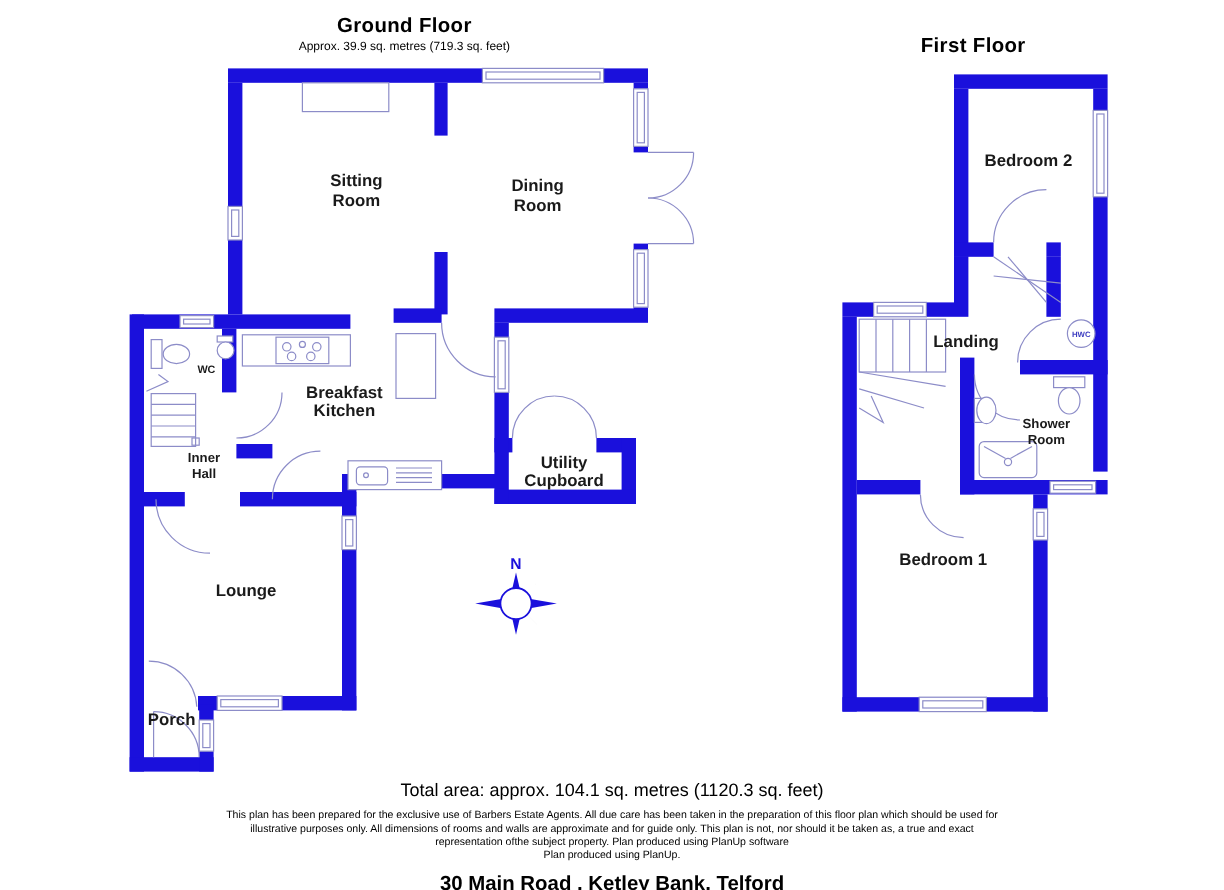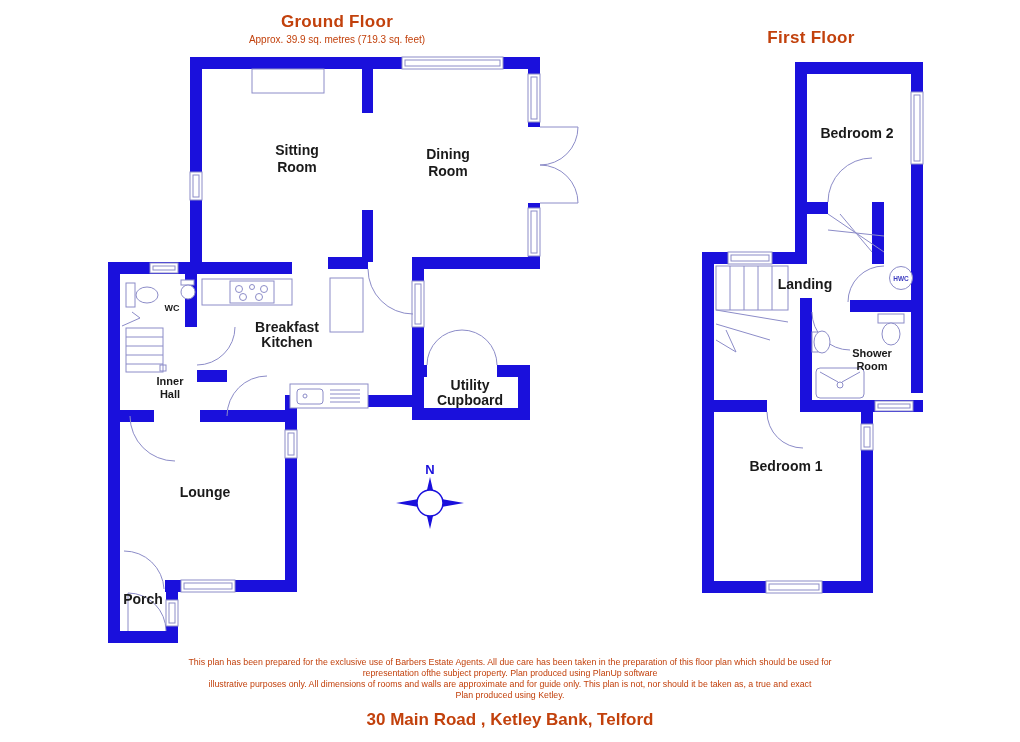--- a/index.html
+++ b/index.html
@@ -1,17 +1,17 @@
 <!DOCTYPE html>
 <html><head>
 <meta charset="utf-8">
 <style>
   html,body{margin:0;padding:0;background:#ffffff;}
   #stage{position:relative;width:1020px;height:742px;background:#ffffff;overflow:hidden;
-         font-family:"Liberation Sans", sans-serif;color:#c2410c;}
+         font-family:"Liberation Sans", sans-serif;color:#000000;}
   .floor-head{position:absolute;text-align:center;}
   .floor-title{font-size:17px;font-weight:bold;letter-spacing:.3px;}
   .floor-sub{font-size:10px;margin-top:2px;}
   #gf-head{left:137px;top:12px;width:400px;}
   #ff-head{left:611px;top:28px;width:400px;}
   #footer{position:absolute;left:0;top:650px;width:1020px;text-align:center;}
   .total{font-size:15px;}
   .disc{font-size:8.8px;line-height:11px;margin-top:7px;}
   .addr{font-size:17px;font-weight:bold;margin-top:9px;}
   svg{position:absolute;left:0;top:0;}
@@ -304,22 +304,23 @@
         <polygon points="430,529 424,503 436,503" fill="#1a10dc"></polygon>
         <polygon points="396,503 430,497 430,509" fill="#1a10dc"></polygon>
         <polygon points="464,503 430,497 430,509" fill="#1a10dc"></polygon>
       </g>
       <circle cx="430" cy="503" r="13" fill="#ffffff" stroke="#1a10dc" stroke-width="1.5"></circle>
       <text class="north" x="430" y="474">N</text>
     </g>
   </svg>
 
   <div id="footer">
+    <div class="total">Total area: approx. 104.1 sq. metres (1120.3 sq. feet)</div>
     <div class="disc">
       <div>This plan has been prepared for the exclusive use of Barbers Estate Agents. All due care has been taken in the preparation of this floor plan which should be used for</div>
+      <div>illustrative purposes only. All dimensions of rooms and walls are approximate and for guide only. This plan is not, nor should it be taken as, a true and exact</div>
       <div>representation ofthe subject property. Plan produced using PlanUp software</div>
-      <div>illustrative purposes only. All dimensions of rooms and walls are approximate and for guide only. This plan is not, nor should it be taken as, a true and exact</div>
-      <div>Plan produced using Ketley.</div>
+      <div>Plan produced using PlanUp.</div>
     </div>
     <div class="addr">30 Main Road , Ketley Bank, Telford</div>
   </div>
 
 </div>
 
 </body></html>

